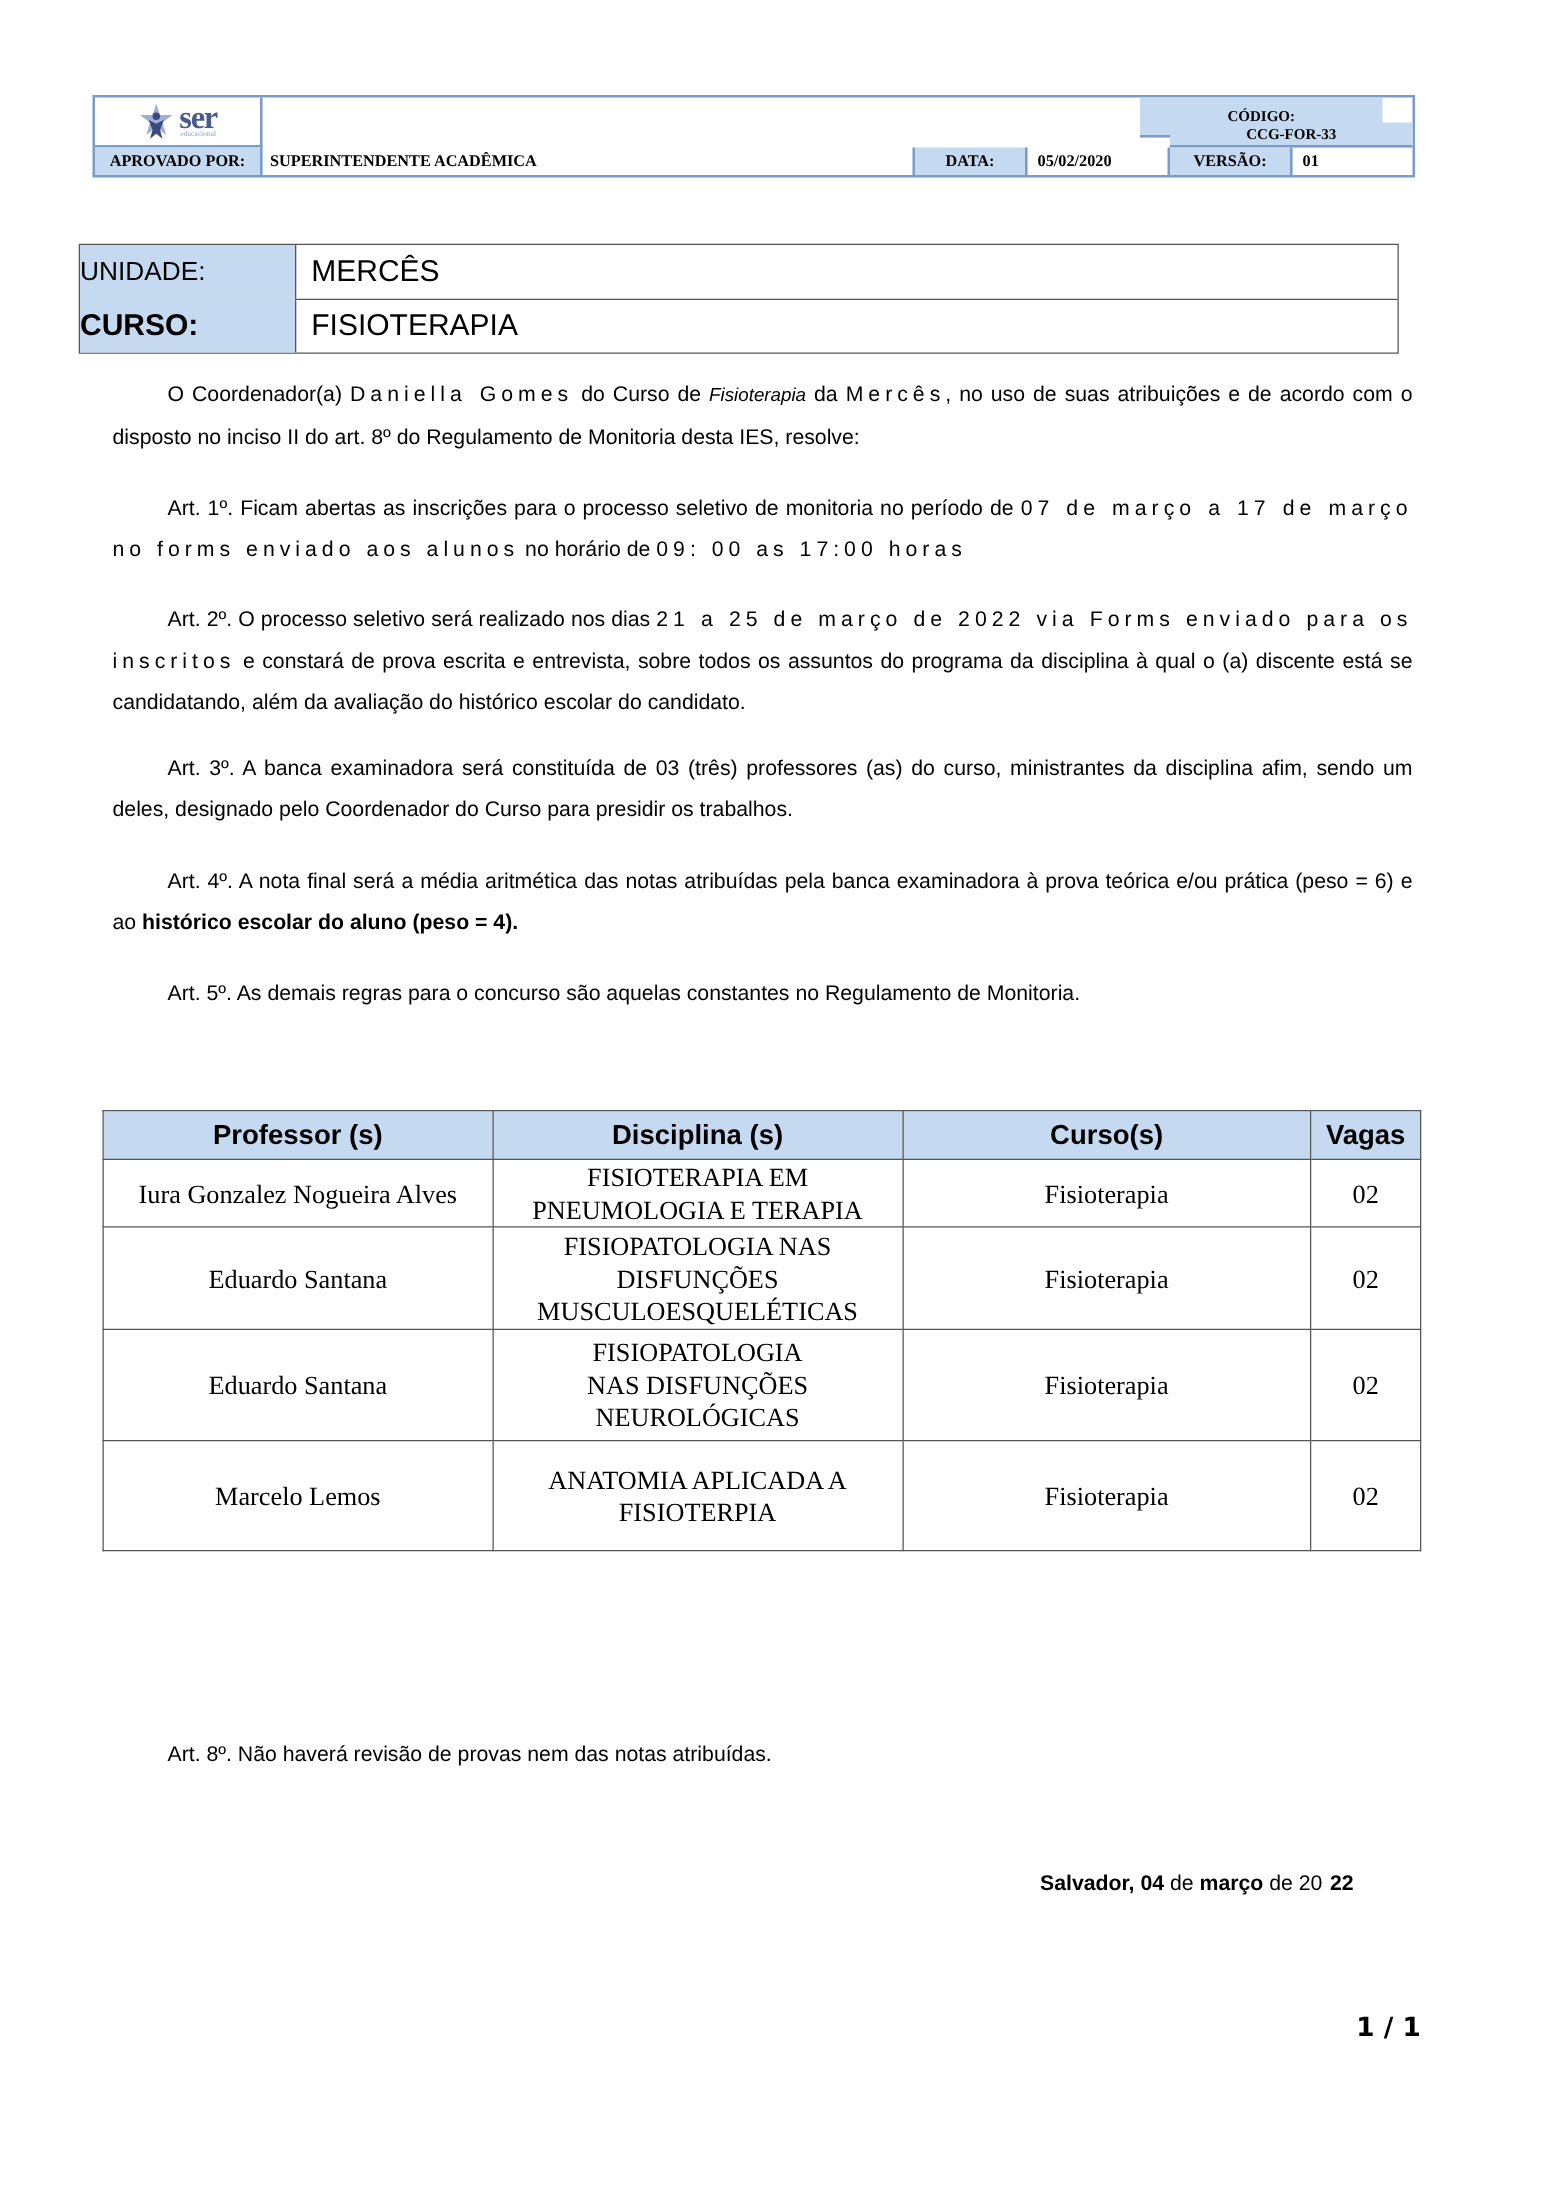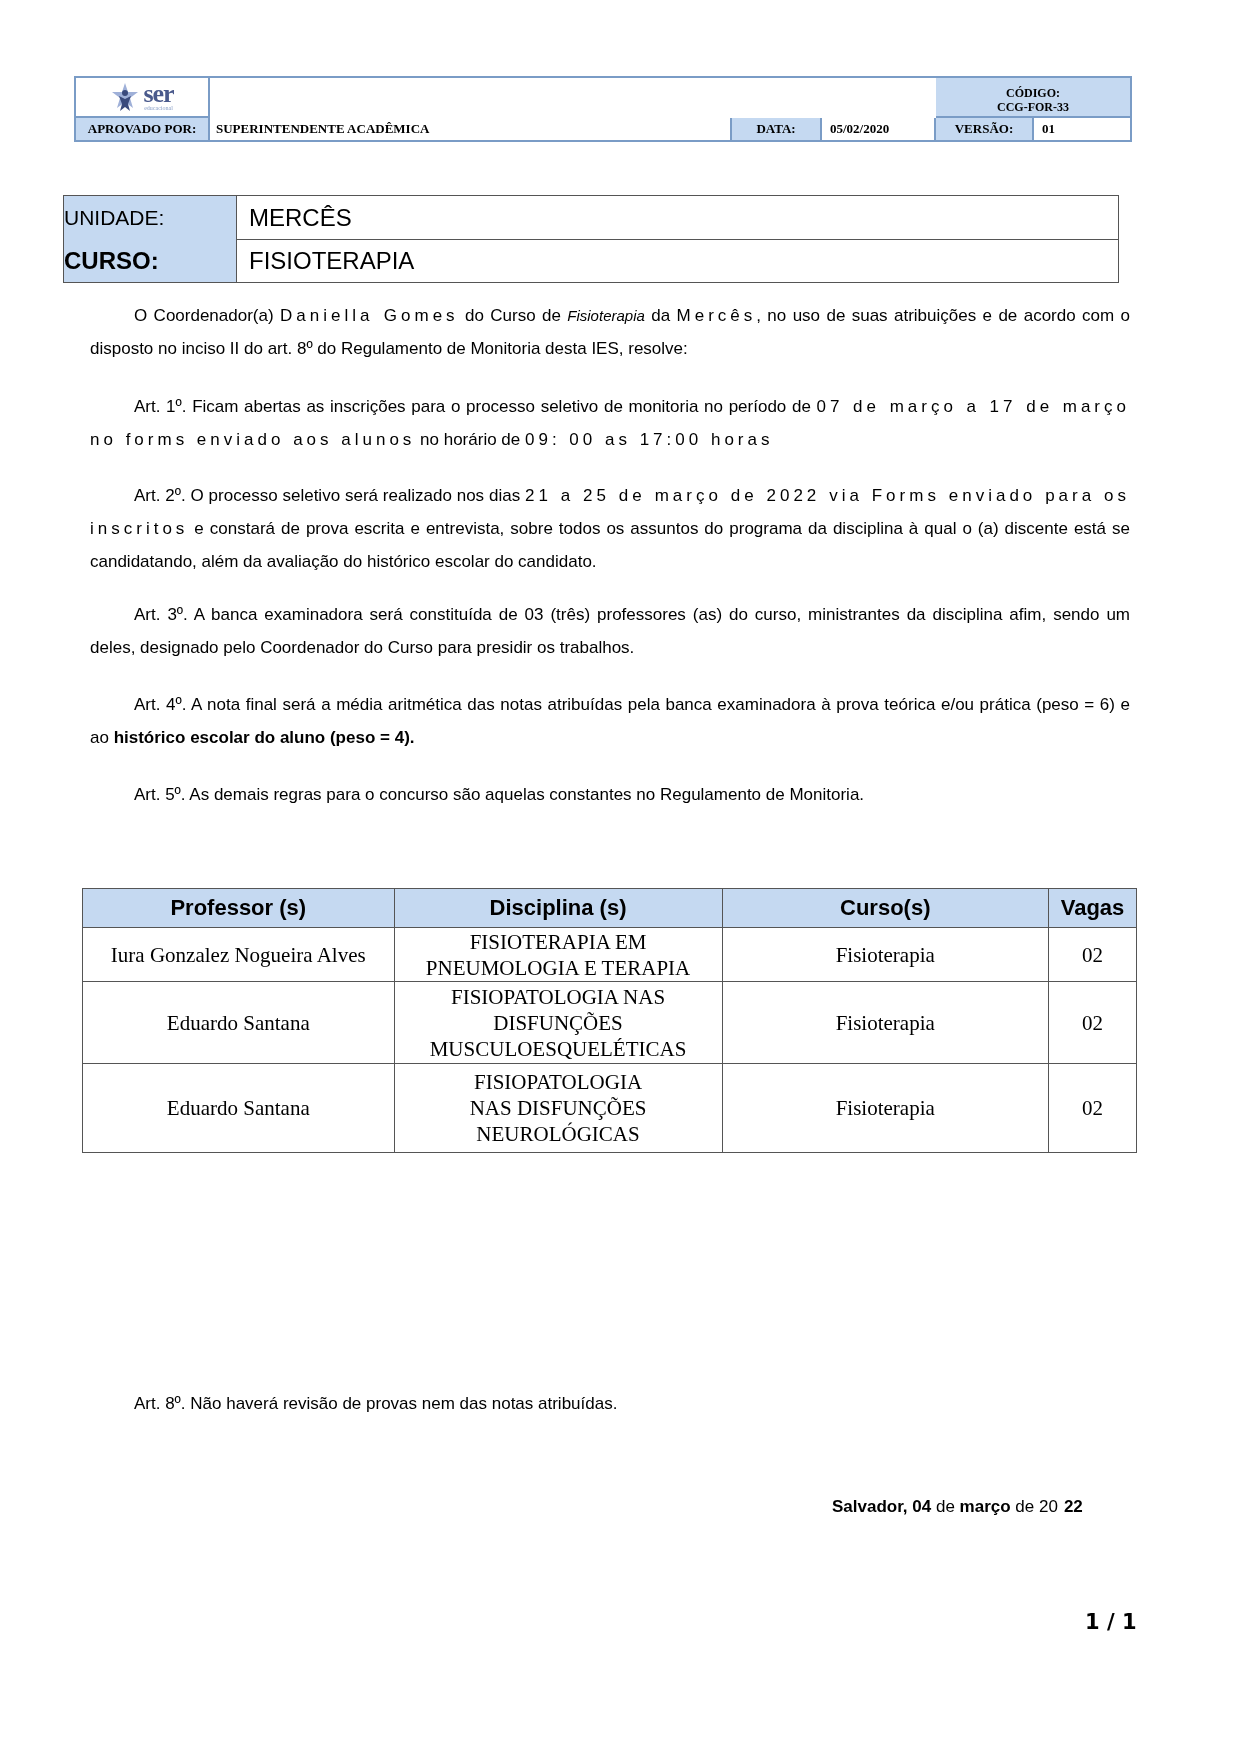--- a/index.html
+++ b/index.html
@@ -4,21 +4,21 @@
 <style>
   html, body { margin: 0; padding: 0; background: #ffffff; }
   body { width: 1240px; height: 1755px; position: relative; font-family: "Liberation Sans", sans-serif; color: #000; overflow: hidden; }
 
   
   .hdr { position: absolute; left: 74px; top: 76px; width: 1058px; height: 66px; border: 2px solid #7a9cc6; box-sizing: border-box; }
   .hdr .cell { position: absolute; box-sizing: border-box; border-right: 2px solid #7a9cc6; border-bottom: 2px solid #7a9cc6; display: flex; align-items: center; font-weight: bold; font-size: 13px; font-family: Liberation Serif, serif; }
   .hdr .blue { background: #c5d9f1; }
   .logo-cell { left: 0; top: 0; width: 134px; height: 40px; justify-content: center; }
   .title-cell { left: 134px; top: 0; width: 726px; height: 40px; justify-content: center; font-size: 17px !important; }
-  .codigo-lbl { left: 860px; top: 0; width: 194px; height: 32px; justify-content: center; font-size: 12px !important; border-right: none !important; }
+  .codigo-lbl { left: 836px; top: 0; width: 194px; height: 32px; justify-content: center; font-size: 12px !important; border-right: none !important; }
   .codigo-val { left: 860px; top: 20px; width: 194px; height: 20px; justify-content: center; font-size: 12px !important; border-right: none !important; }
   .aprov-lbl { left: 0; top: 40px; width: 134px; height: 22px; justify-content: center; border-bottom: none !important; }
   .aprov-val { left: 134px; top: 40px; width: 596px; height: 22px; padding-left: 6px; border-bottom: none !important; }
   .data-lbl { left: 656px; top: 40px; width: 90px; height: 22px; justify-content: center; border-bottom: none !important; }
   .data-val { left: 746px; top: 40px; width: 114px; height: 22px; padding-left: 8px; border-bottom: none !important; }
   .ver-lbl { left: 860px; top: 40px; width: 98px; height: 22px; justify-content: center; border-bottom: none !important; }
   .ver-val { left: 958px; top: 40px; width: 96px; height: 22px; padding-left: 8px; border-bottom: none !important; border-right: none !important; }
   .aprov-val { width: 522px; }
 
   .logo { display: flex; align-items: center; gap: 3px; }
@@ -145,20 +145,26 @@
       <td style="padding:0 30px;">FISIOPATOLOGIA NAS DISFUNÇÕES MUSCULOESQUELÉTICAS</td>
       <td>Fisioterapia</td>
       <td>02</td>
     </tr>
     <tr style="height:89px;">
       <td>Eduardo Santana</td>
       <td style="padding:0 60px;">FISIOPATOLOGIA NAS DISFUNÇÕES NEUROLÓGICAS</td>
       <td>Fisioterapia</td>
       <td>02</td>
     </tr>
+    <tr style="height:88px;">
+      <td>Marcelo Lemos</td>
+      <td style="padding:0 30px;">ANATOMIA APLICADA A FISIOTERPIA</td>
+      <td>Fisioterapia</td>
+      <td>02</td>
+    </tr>
   </tbody>
 </table>
 
 <div class="para" style="top:1328px;">
   <span class="ind"></span>
 </div>
 <div class="para" style="top:1387px;">
   <span class="ind"></span><span>Art. 8º. Não haverá revisão de provas nem das notas atribuídas.</span>
 </div>
 

